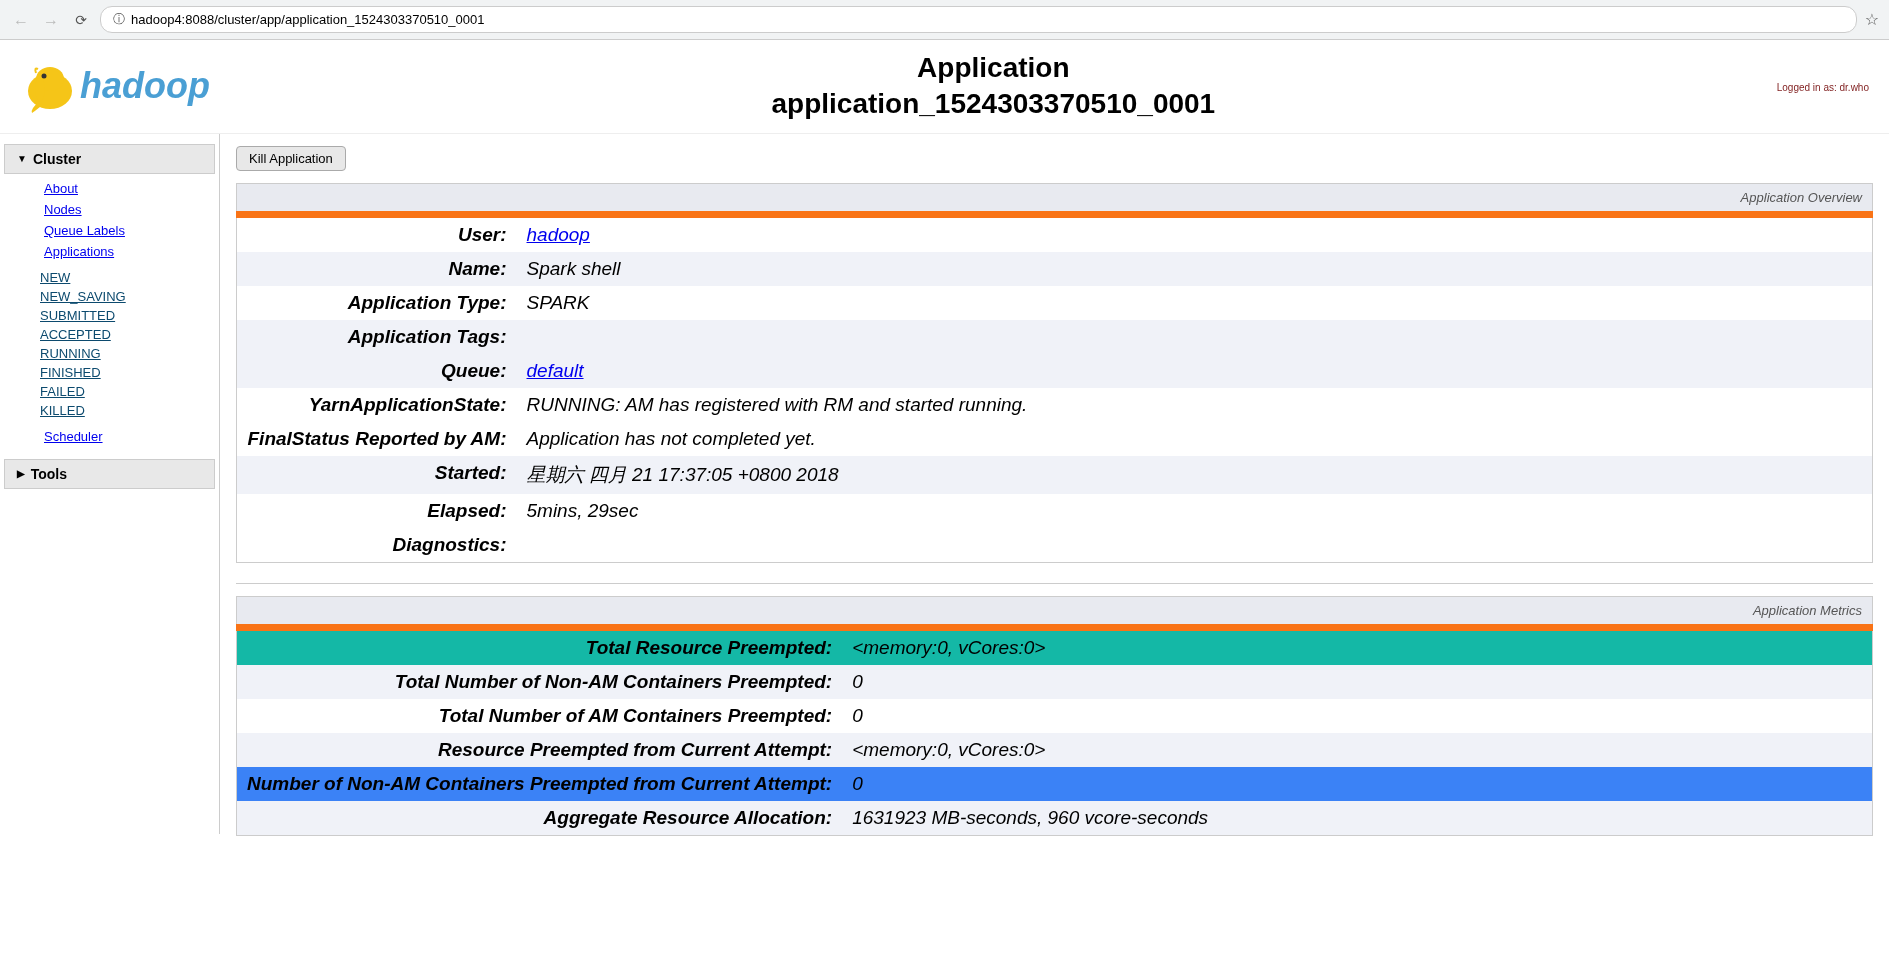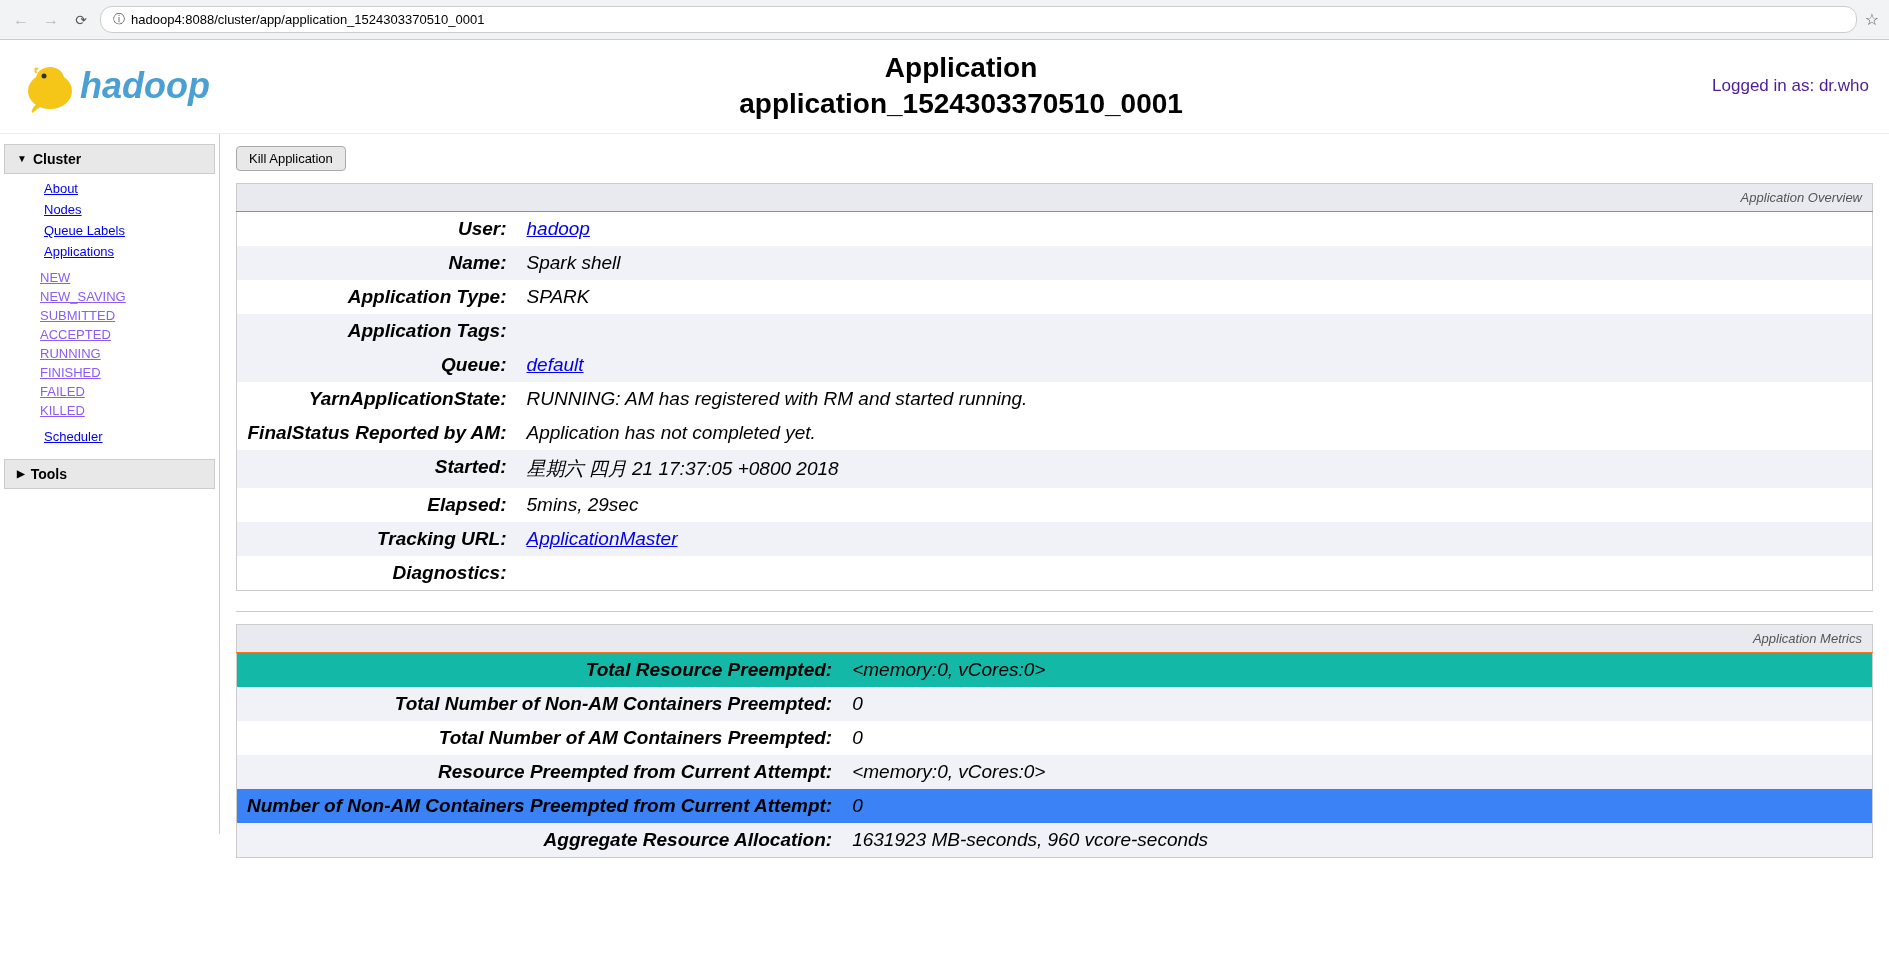--- a/index.html
+++ b/index.html
@@ -60,21 +60,21 @@
     }
     .page-title-area {
       text-align: center;
       flex: 1;
     }
     .page-title-area h1 {
       font-size: 28px; font-weight: bold;
       line-height: 1.3;
     }
     .logged-in-text {
-      font-size: 17px; color: #4c1d95; text-align: right;
+      font-size: 10px; color: #7f1d1d; text-align: right;
     }
 
     
     .main-layout {
       display: flex;
       align-items: flex-start;
     }
 
     
     .sidebar {
@@ -109,21 +109,21 @@
       color: #00e; text-decoration: underline;
       font-size: 13px;
       cursor: pointer;
     }
     .sidebar-sub-links {
       padding: 2px 0 2px 36px;
     }
     .sidebar-sub-links a {
       display: block;
       padding: 2px 4px;
-      color: #8b5cf6; text-decoration: underline;
+      color: #0c4a6e; text-decoration: underline;
       font-size: 13px;
       cursor: pointer;
     }
 
     
     .content-area {
       flex: 1;
       padding: 12px 16px;
     }
 
@@ -144,21 +144,21 @@
       border: 1px solid #ccc;
       margin-bottom: 20px;
     }
     .info-table .section-header-row td {
       background: #e8eaf0;
       text-align: right;
       padding: 6px 10px;
       font-style: italic;
       color: #555;
       font-size: 13px;
-      border-bottom: 1px solid #f97316;
+      border-bottom: 7px solid #f97316;
     }
     .info-table tr:nth-child(even) {
       background: #f0f2f8;
     }
     .info-table tr:nth-child(odd) {
       background: #fff;
     }
     .info-table .section-header-row {
       background: #e8eaf0 !important;
     }
@@ -303,24 +303,20 @@
           <td class="value-cell">Application has not completed yet.</td>
         </tr>
         <tr style="background:#f0f2f8;padding-left:44px;">
           <td class="label-cell">Started:</td>
           <td class="value-cell">星期六 四月 21 17:37:05 +0800 2018</td>
         </tr>
         <tr style="background:#fff;">
           <td class="label-cell">Elapsed:</td>
           <td class="value-cell">5mins, 29sec</td>
         </tr>
-        <tr style="background:#f0f2f8;">
-          <td class="label-cell">Tracking URL:</td>
-          <td class="value-cell"><a>ApplicationMaster</a></td>
-        </tr>
         <tr style="background:#fff;">
           <td class="label-cell">Diagnostics:</td>
           <td class="value-cell"></td>
         </tr>
       </tbody>
     </table>
 
     <hr class="divider">
 
     

